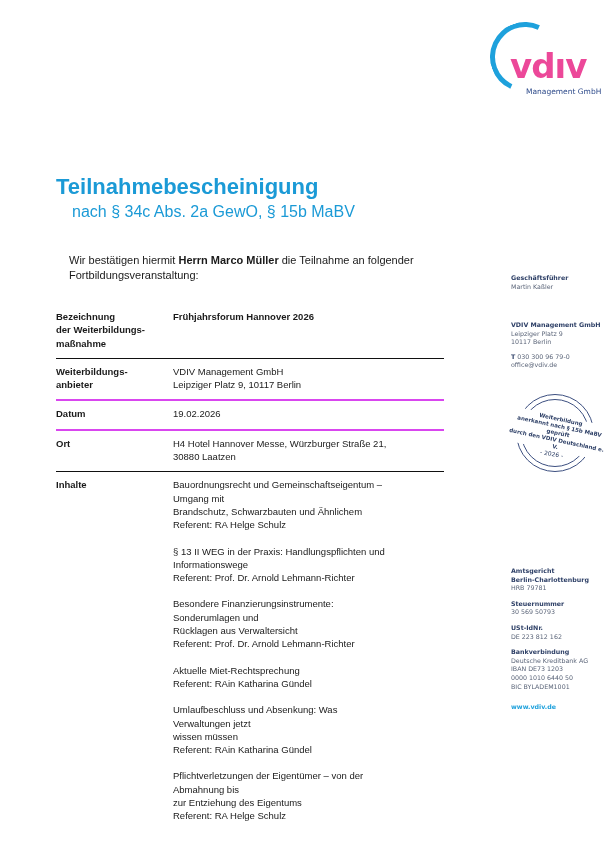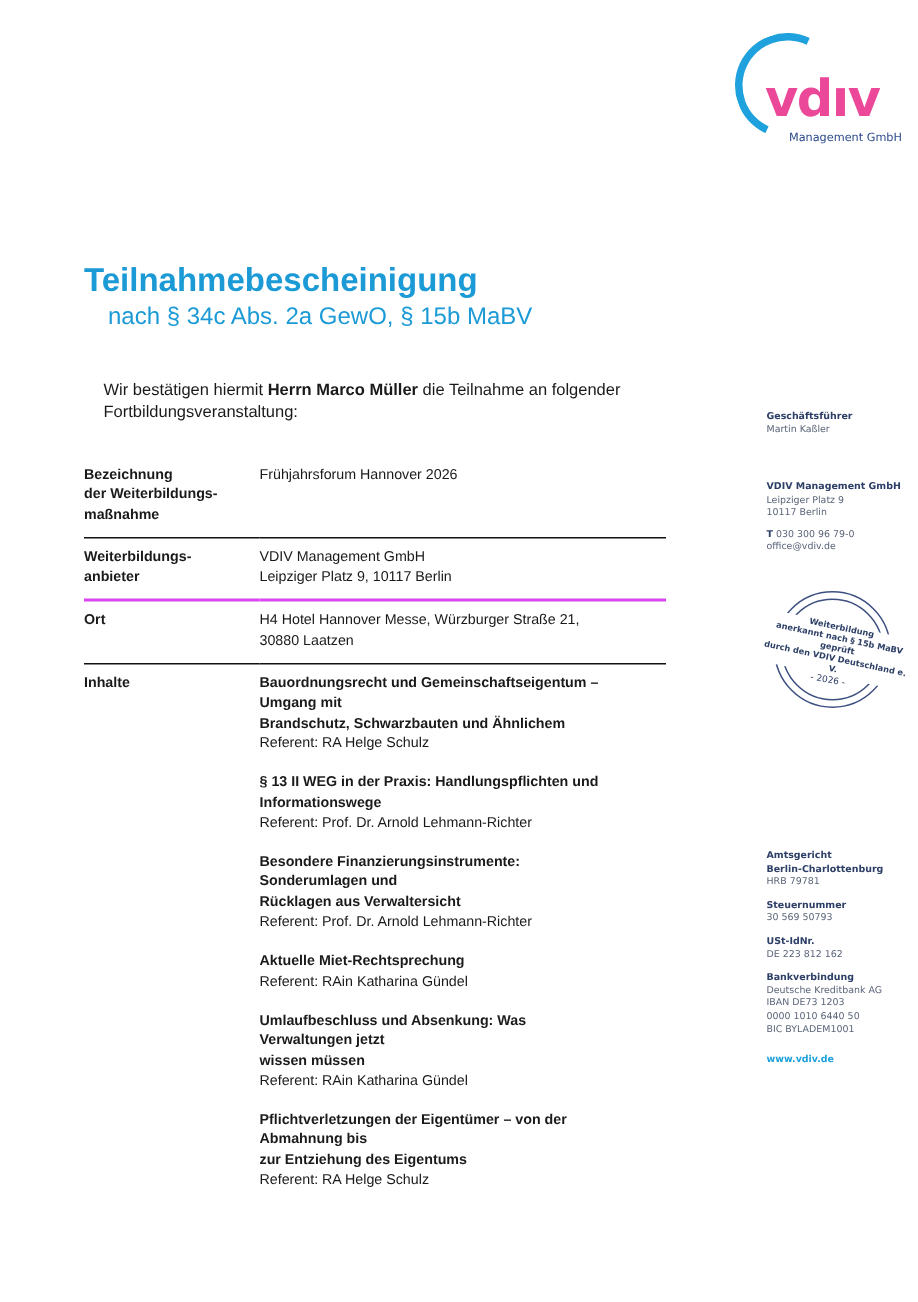--- a/index.html
+++ b/index.html
@@ -17,23 +17,23 @@
   .title { position:absolute; left:56px; top:174px; font-size:22px; font-weight:bold; color:#1b9ad6; }
   .subtitle { position:absolute; left:72px; top:203px; font-size:16px; color:#1b9ad6; }
   .intro { position:absolute; left:69px; top:253px; width:380px; font-size:11px; line-height:15px; }
   .intro b { font-weight:bold; }
   table.info { position:absolute; left:56px; top:304px; width:388px; border-collapse:collapse;
                font-size:9.5px; line-height:13.3px; }
   table.info td { vertical-align:top; padding:6px 0 8px 0; }
   table.info td.k { width:117px; font-weight:bold; }
   table.info tr.b1 td { border-bottom:1.5px solid #111; }
   table.info tr.b2 td { border-bottom:2px solid #d946ef; }
-  table.info td.v b { font-weight:normal; }
+  table.info td.v b { font-weight:bold; }
   .topic { margin-bottom:13px; }
-  .topic .t { font-weight:bold; }
+  .topic .t { font-weight:normal; }
   .side { position:absolute; left:511px; font-family:"DejaVu Sans", sans-serif; font-size:6.3px;
           line-height:8.6px; color:#5a6478; }
   .side .h { font-weight:bold; color:#2d3f66; }
   .side .link { color:#1ea1dc; font-weight:bold; }
   .seal { position:absolute; left:510px; top:388px; width:92px; height:92px; }
   .seal .ring { position:absolute; left:6px; top:6px; width:78px; height:78px; border-radius:50%;
                 border:1.5px solid #3c4f80; box-sizing:border-box; }
   .seal .ring2 { position:absolute; left:11px; top:11px; width:68px; height:68px; border-radius:50%;
                  border:0.8px solid #3c4f80; box-sizing:border-box; }
   .seal .txt { position:absolute; left:-2px; top:28px; width:100px; text-align:center;
@@ -68,20 +68,24 @@
   </tr>
   <tr class="b2">
     <td class="k">
       <div>Weiterbildungs-</div>
       <div>anbieter</div>
     </td>
     <td class="v">
       <div>VDIV Management GmbH</div>
       <div>Leipziger Platz 9, 10117 Berlin</div>
     </td>
+  </tr>
+  <tr class="b2">
+    <td class="k">Datum</td>
+    <td class="v">19.02.2026</td>
   </tr>
   <tr class="b1">
     <td class="k">Ort</td>
     <td class="v">
       <div>H4 Hotel Hannover Messe, Würzburger Straße 21,</div>
       <div>30880 Laatzen</div>
     </td>
   </tr>
   <tr>
     <td class="k">Inhalte</td>

